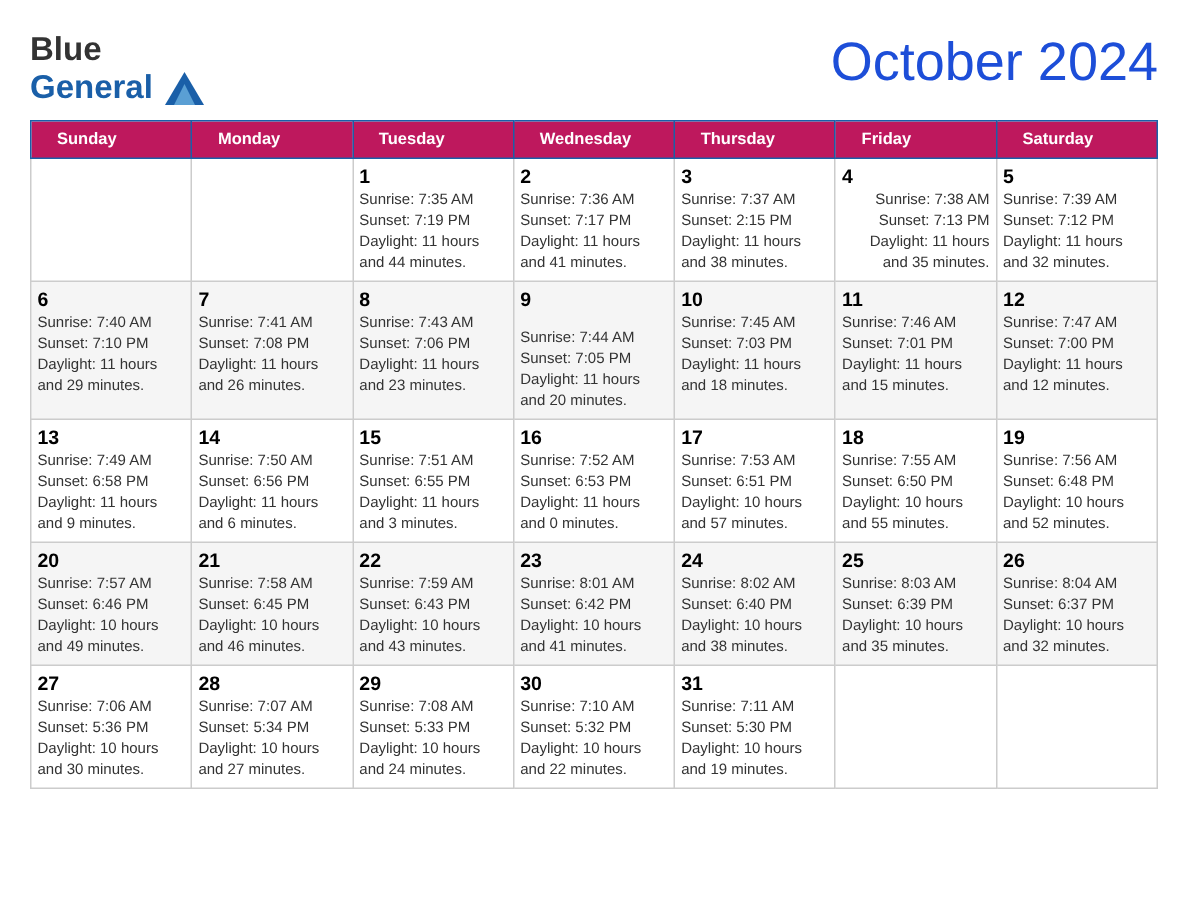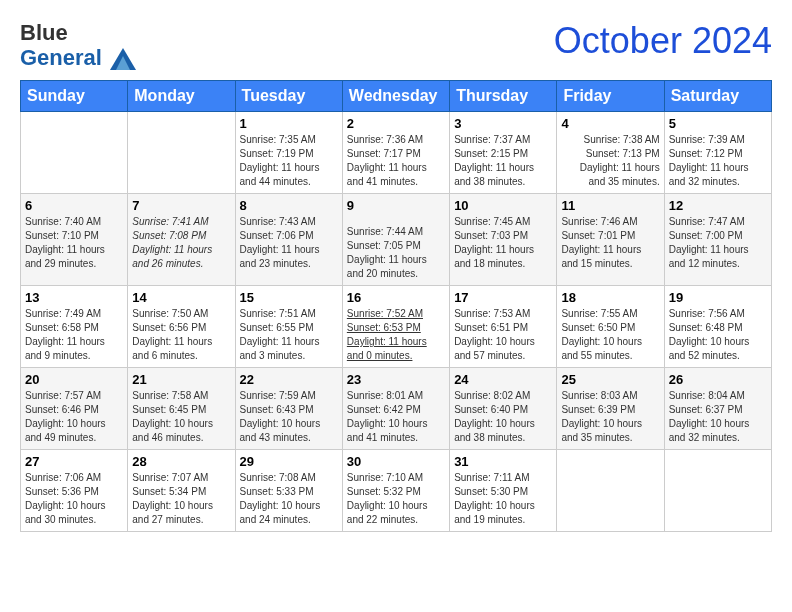--- a/index.html
+++ b/index.html
@@ -29,26 +29,26 @@
     .location {
       font-size: 16px;
       color: #555;
     }
     .calendar {
       width: 100%;
       border-collapse: collapse;
       font-size: 11px;
     }
     .calendar th {
-      background: #3b82f6;
+      background: #be185d;
       color: #fff;
-      padding: 6px 6px;
+      padding: 6px 17px;
       text-align: left;
       font-weight: bold;
-      font-size: 16px;
+      font-size: 11px;
       border: 1px solid #1a5fa8;
     }
     .calendar td {
       border: 1px solid #ccc;
       vertical-align: top;
       padding: 4px;
       width: calc(100% / 7);
       min-height: 80px;
       background: #fff;
     }
@@ -140,21 +140,21 @@
       </tr>
       <tr>
         <td>
           <span class="day-num">6</span>
           <div class="day-info" style="white-space: pre-line;">Sunrise: 7:40 AM
 Sunset: 7:10 PM
 Daylight: 11 hours and 29 minutes.</div>
         </td>
         <td>
           <span class="day-num">7</span>
-          <div class="day-info" style="white-space: pre-line; font-style: italic;">Sunrise: 7:41 AM
+          <div class="day-info" style="white-space: pre-line;">Sunrise: 7:41 AM
 Sunset: 7:08 PM
 Daylight: 11 hours and 26 minutes.</div>
         </td>
         <td>
           <span class="day-num">8</span>
           <div class="day-info" style="white-space: pre-line;">Sunrise: 7:43 AM
 Sunset: 7:06 PM
 Daylight: 11 hours and 23 minutes.</div>
         </td>
         <td>
@@ -196,21 +196,21 @@
 Daylight: 11 hours and 6 minutes.</div>
         </td>
         <td>
           <span class="day-num">15</span>
           <div class="day-info" style="white-space: pre-line;">Sunrise: 7:51 AM
 Sunset: 6:55 PM
 Daylight: 11 hours and 3 minutes.</div>
         </td>
         <td>
           <span class="day-num">16</span>
-          <div class="day-info" style="white-space: pre-line; text-decoration: underline;">Sunrise: 7:52 AM
+          <div class="day-info" style="white-space: pre-line;">Sunrise: 7:52 AM
 Sunset: 6:53 PM
 Daylight: 11 hours and 0 minutes.</div>
         </td>
         <td>
           <span class="day-num">17</span>
           <div class="day-info" style="white-space: pre-line;">Sunrise: 7:53 AM
 Sunset: 6:51 PM
 Daylight: 10 hours and 57 minutes.</div>
         </td>
         <td>

